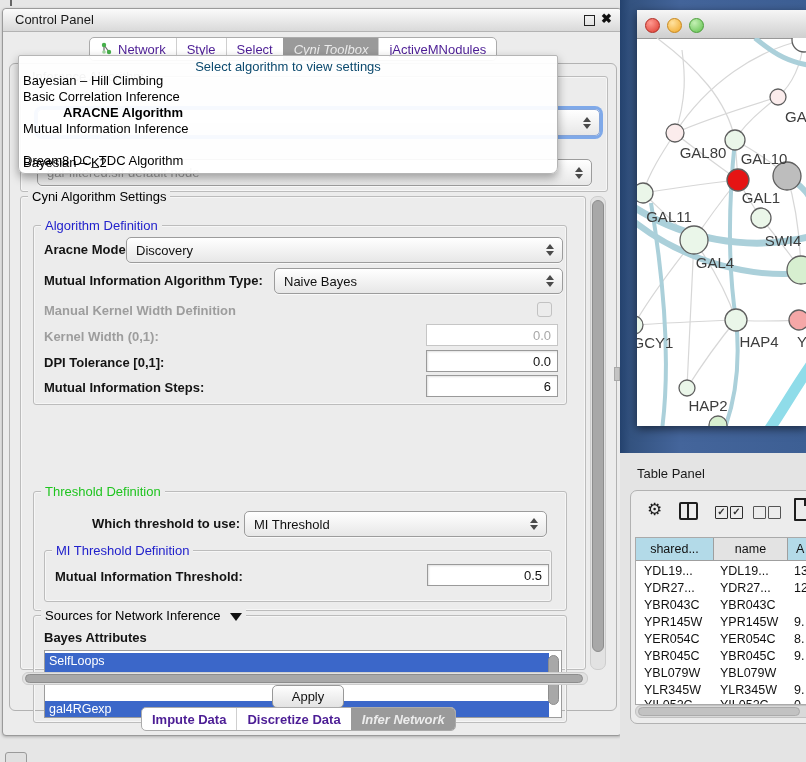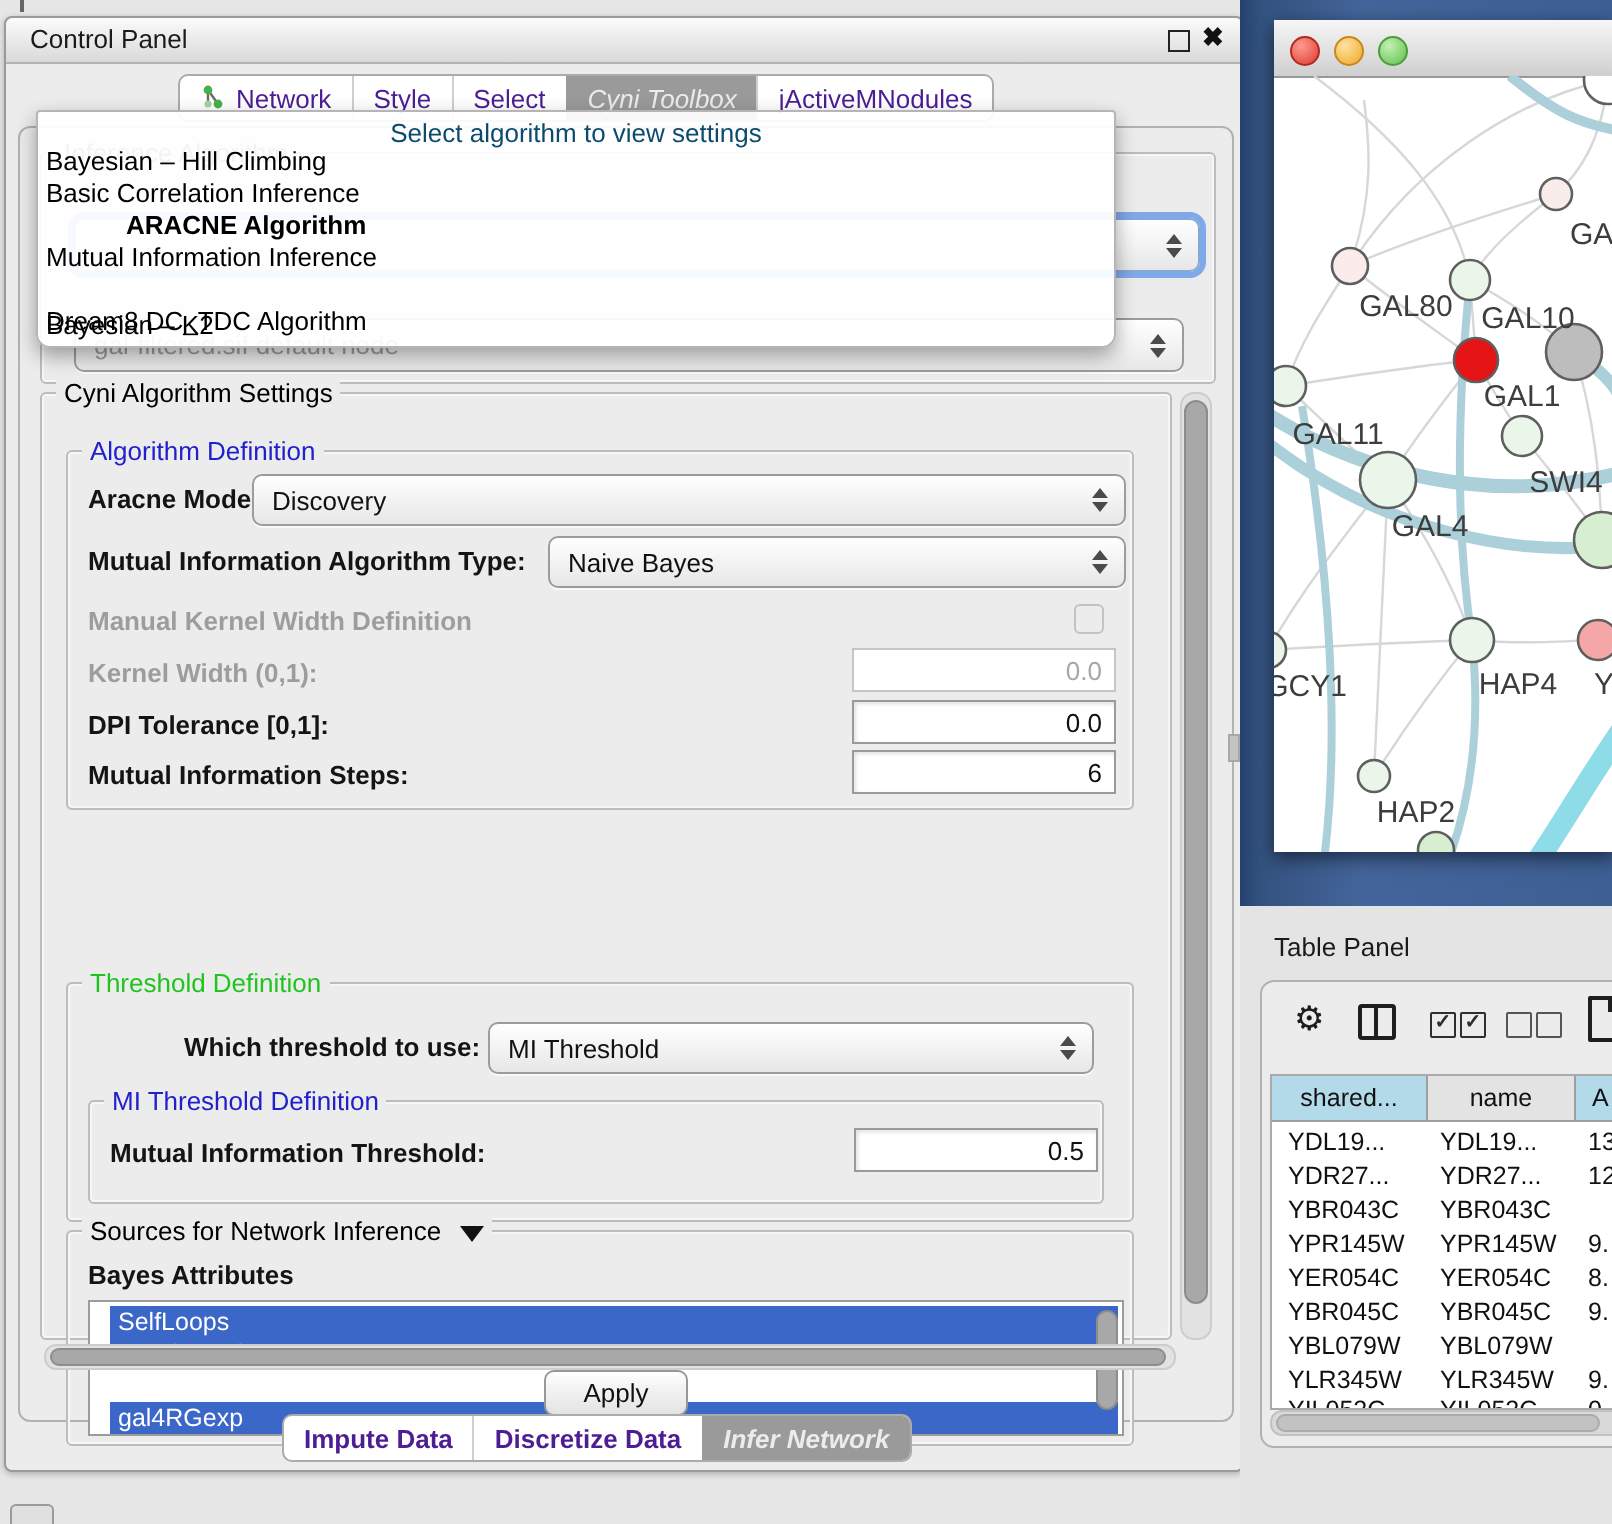--- a/index.html
+++ b/index.html
@@ -45,21 +45,21 @@
              border-bottom:6px solid transparent;border-left:8px solid #111;vertical-align:middle;}
   .tri-down{display:inline-block;width:0;height:0;border-left:6px solid transparent;
             border-right:6px solid transparent;border-top:8px solid #111;vertical-align:middle;}
   .thumb-v{position:absolute;background:#a8a8a8;border:1px solid #8d8d8d;border-radius:6px;}
   
   .dropdown{left:18px;top:55px;width:538px;height:117px;background:rgba(255,255,255,.93);
             border:1px solid #b5b5b5;border-radius:2px 2px 7px 7px;
             box-shadow:0 4px 10px rgba(0,0,0,.35);z-index:50;}
   .dd-item{position:absolute;left:4px;font:13px "Liberation Sans",sans-serif;color:#000;white-space:nowrap;}
   
-  .attr-item{position:absolute;left:10px;height:16px;background:#3b67c9;color:#fff;
+  .attr-item{position:absolute;left:0;height:16px;background:#3b67c9;color:#fff;
              font:12.5px "Liberation Sans",sans-serif;display:flex;align-items:center;padding-left:4px;}
   
   .mac-window{left:637px;top:10px;width:170px;height:416px;background:#fff;
               box-shadow:0 3px 9px rgba(0,0,0,.55);}
   .mac-titlebar{left:0;top:0;right:0;height:28px;background:linear-gradient(#f6f6f6,#cfcfcf);
                 border-bottom:1px solid #989898;}
   .light{position:absolute;top:8px;width:13px;height:13px;border-radius:50%;}
   
   .tp-header-cell{position:absolute;top:0;height:22px;display:flex;align-items:center;
                   justify-content:center;font:12.5px "Liberation Sans",sans-serif;color:#111;

